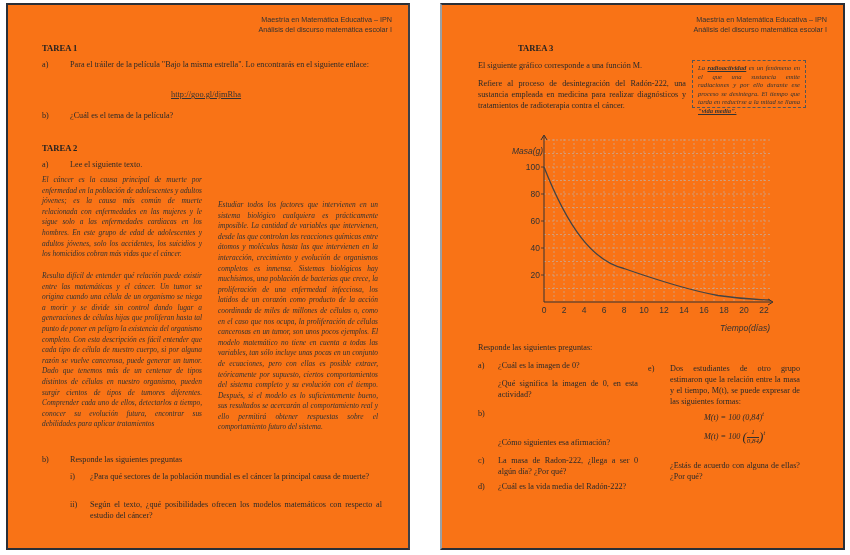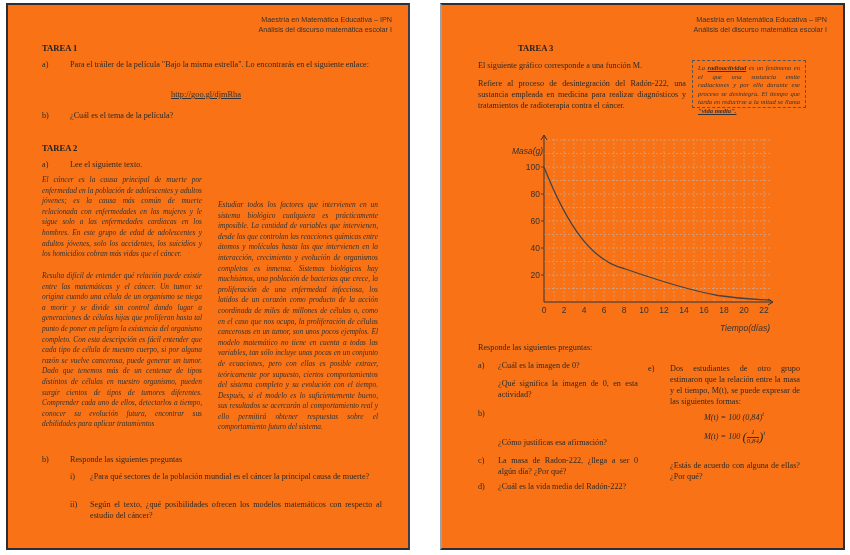--- a/index.html
+++ b/index.html
@@ -156,21 +156,21 @@
     <path fill="none" stroke="#444" stroke-width="1.3" d="M36,34 C60,95 85,128 116,135.5 C146,146 180,157 210,162.5 C230,165.5 245,166.5 262,167"></path>
   </svg>
 
   <div class="p" style="left:36px;top:337px;">Responde las siguientes preguntas:</div>
 
   <div class="lbl" style="left:36px;top:355px;">a)</div>
   <div class="p" style="left:56px;top:355px;width:140px;">¿Cuál es la imagen de 0?</div>
   <div class="p just" style="left:56px;top:373px;width:140px;">¿Qué significa la imagen de 0, en esta actividad?</div>
 
   <div class="lbl" style="left:36px;top:403px;">b)</div>
-  <div class="p" style="left:56px;top:432px;width:140px;">¿Cómo justificas esa afirmación?</div>
+  <div class="p" style="left:56px;top:432px;width:140px;">¿Cómo siguientes esa afirmación?</div>
 
   <div class="lbl" style="left:36px;top:450px;">c)</div>
   <div class="p just" style="left:56px;top:450px;width:140px;">La masa de Radon-222, ¿llega a ser 0 algún día? ¿Por qué?</div>
 
   <div class="lbl" style="left:36px;top:476px;">d)</div>
   <div class="p just" style="left:56px;top:476px;width:140px;">¿Cuál es la vida media del Radón-222?</div>
 
   <div class="lbl" style="left:206px;top:358px;">e)</div>
   <div class="p just" style="left:228px;top:358px;width:130px;">Dos estudiantes de otro grupo estimaron que la relación entre la masa y el tiempo, M(t), se puede expresar de las siguientes formas:</div>
 

